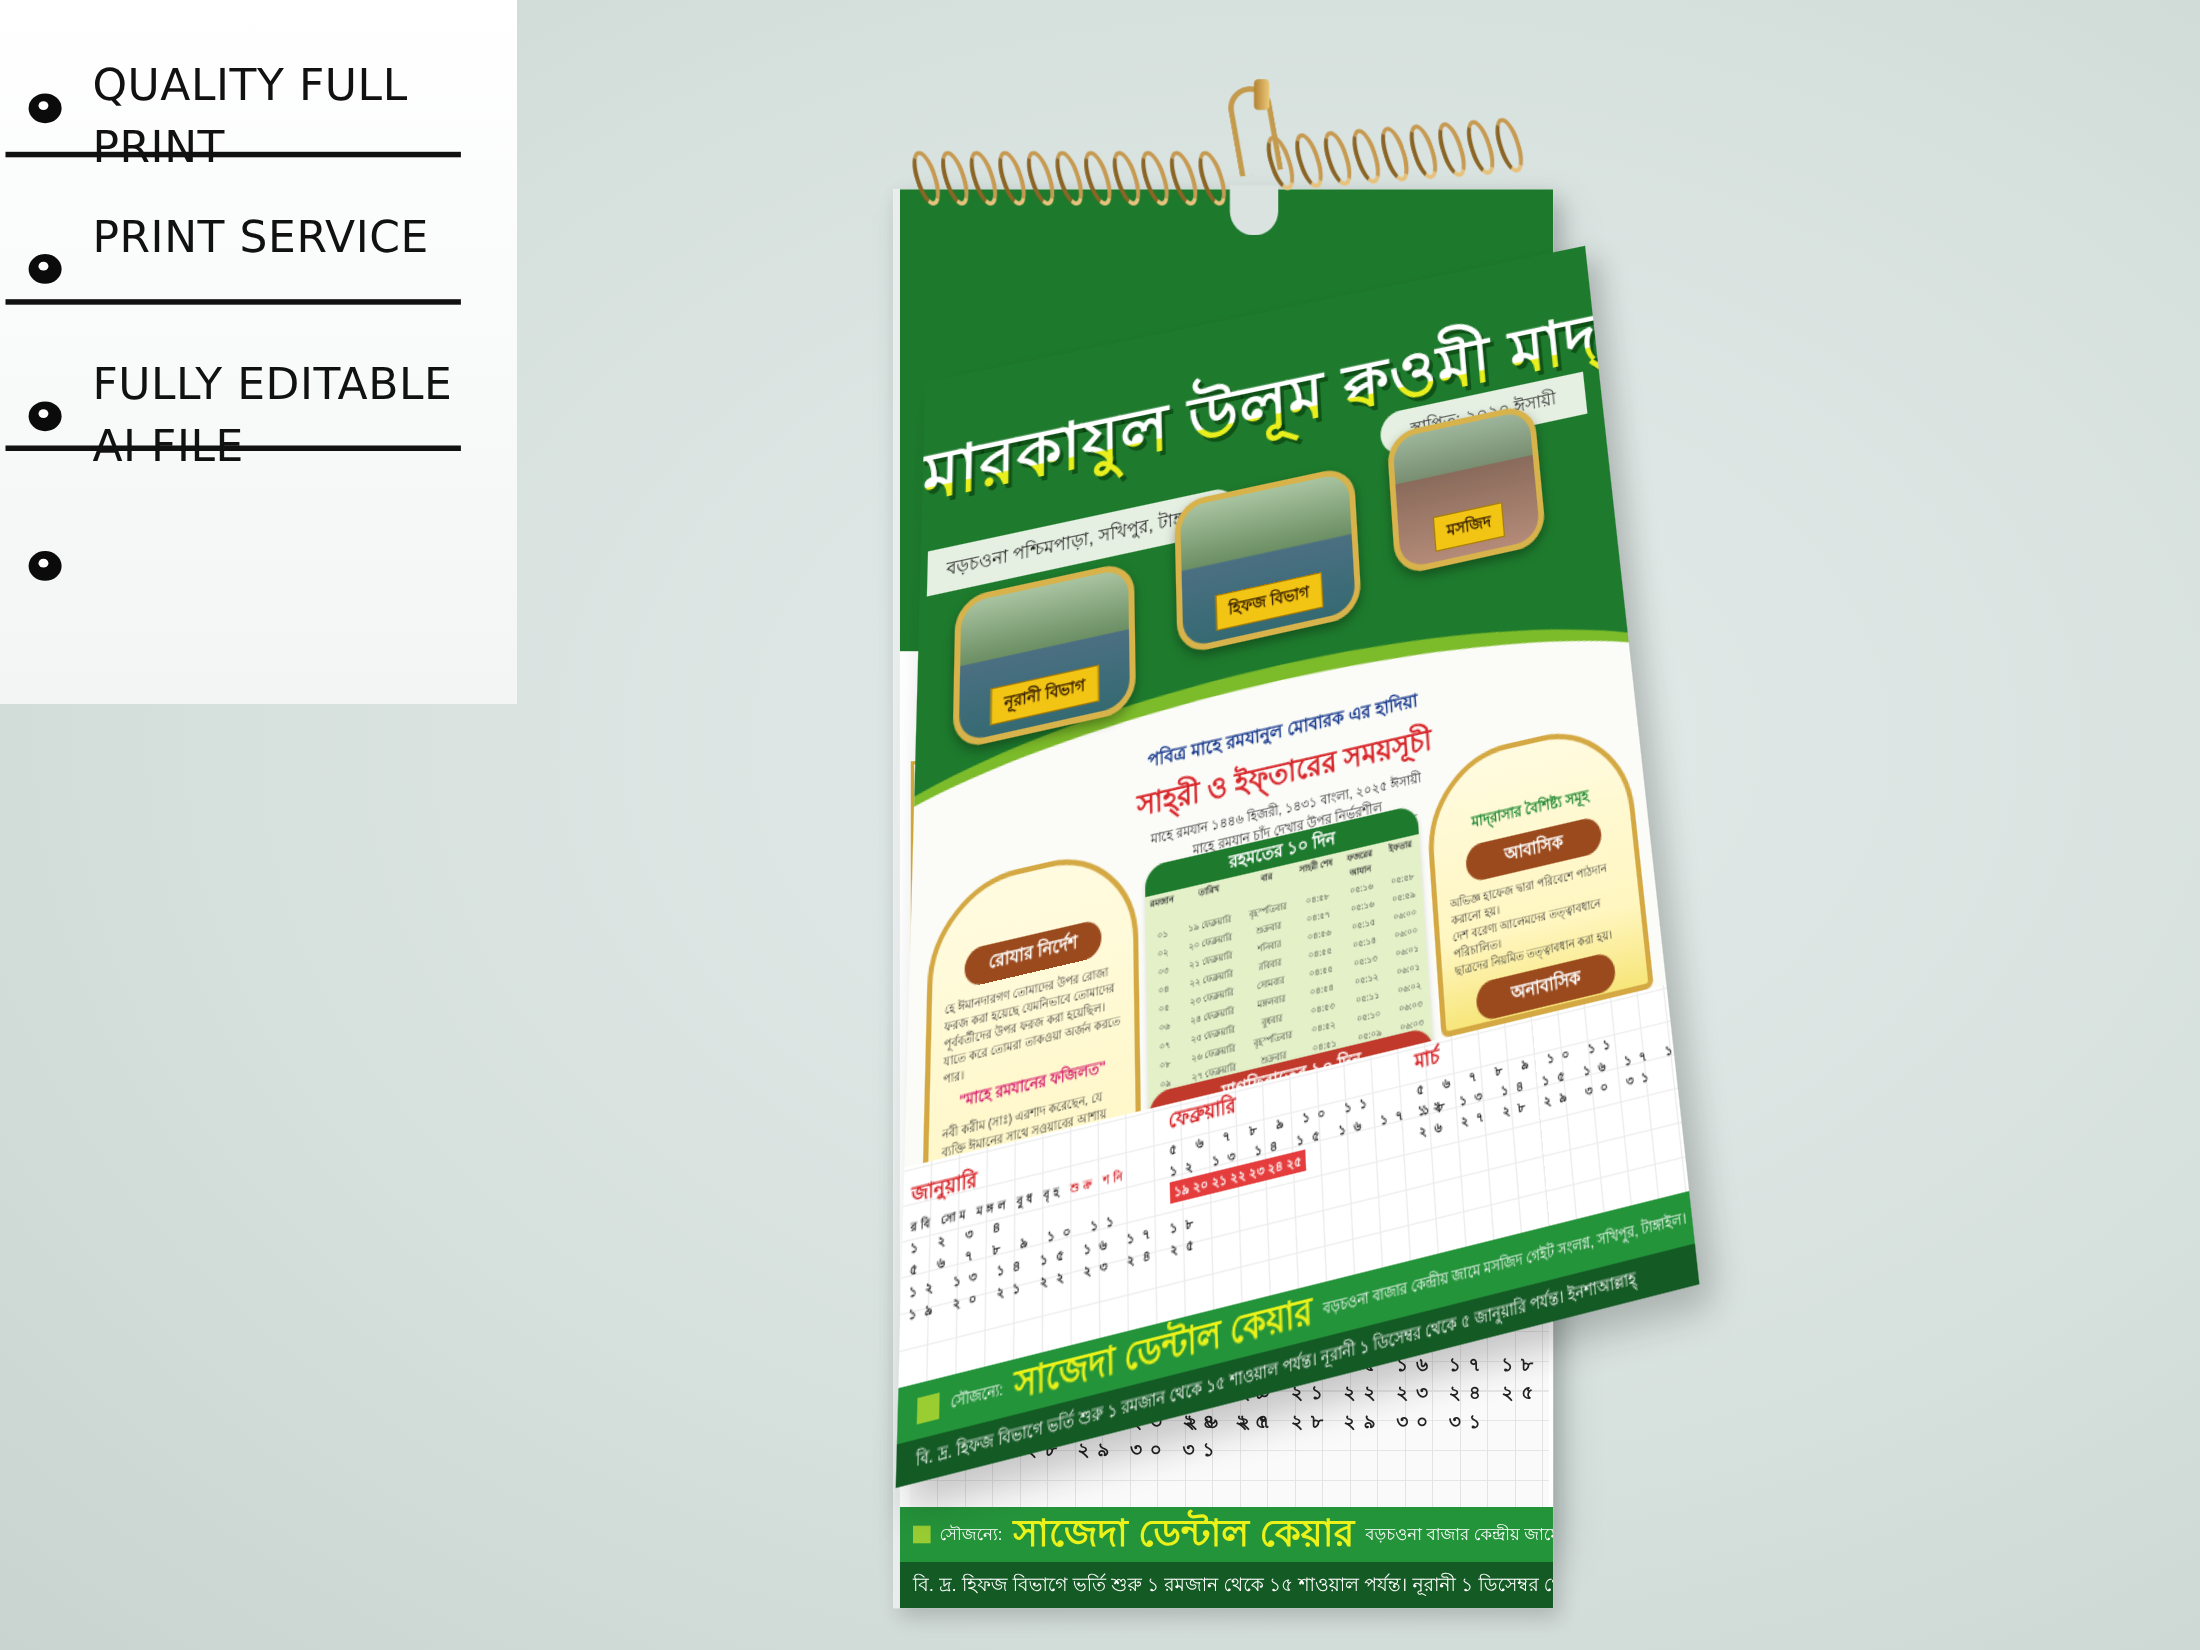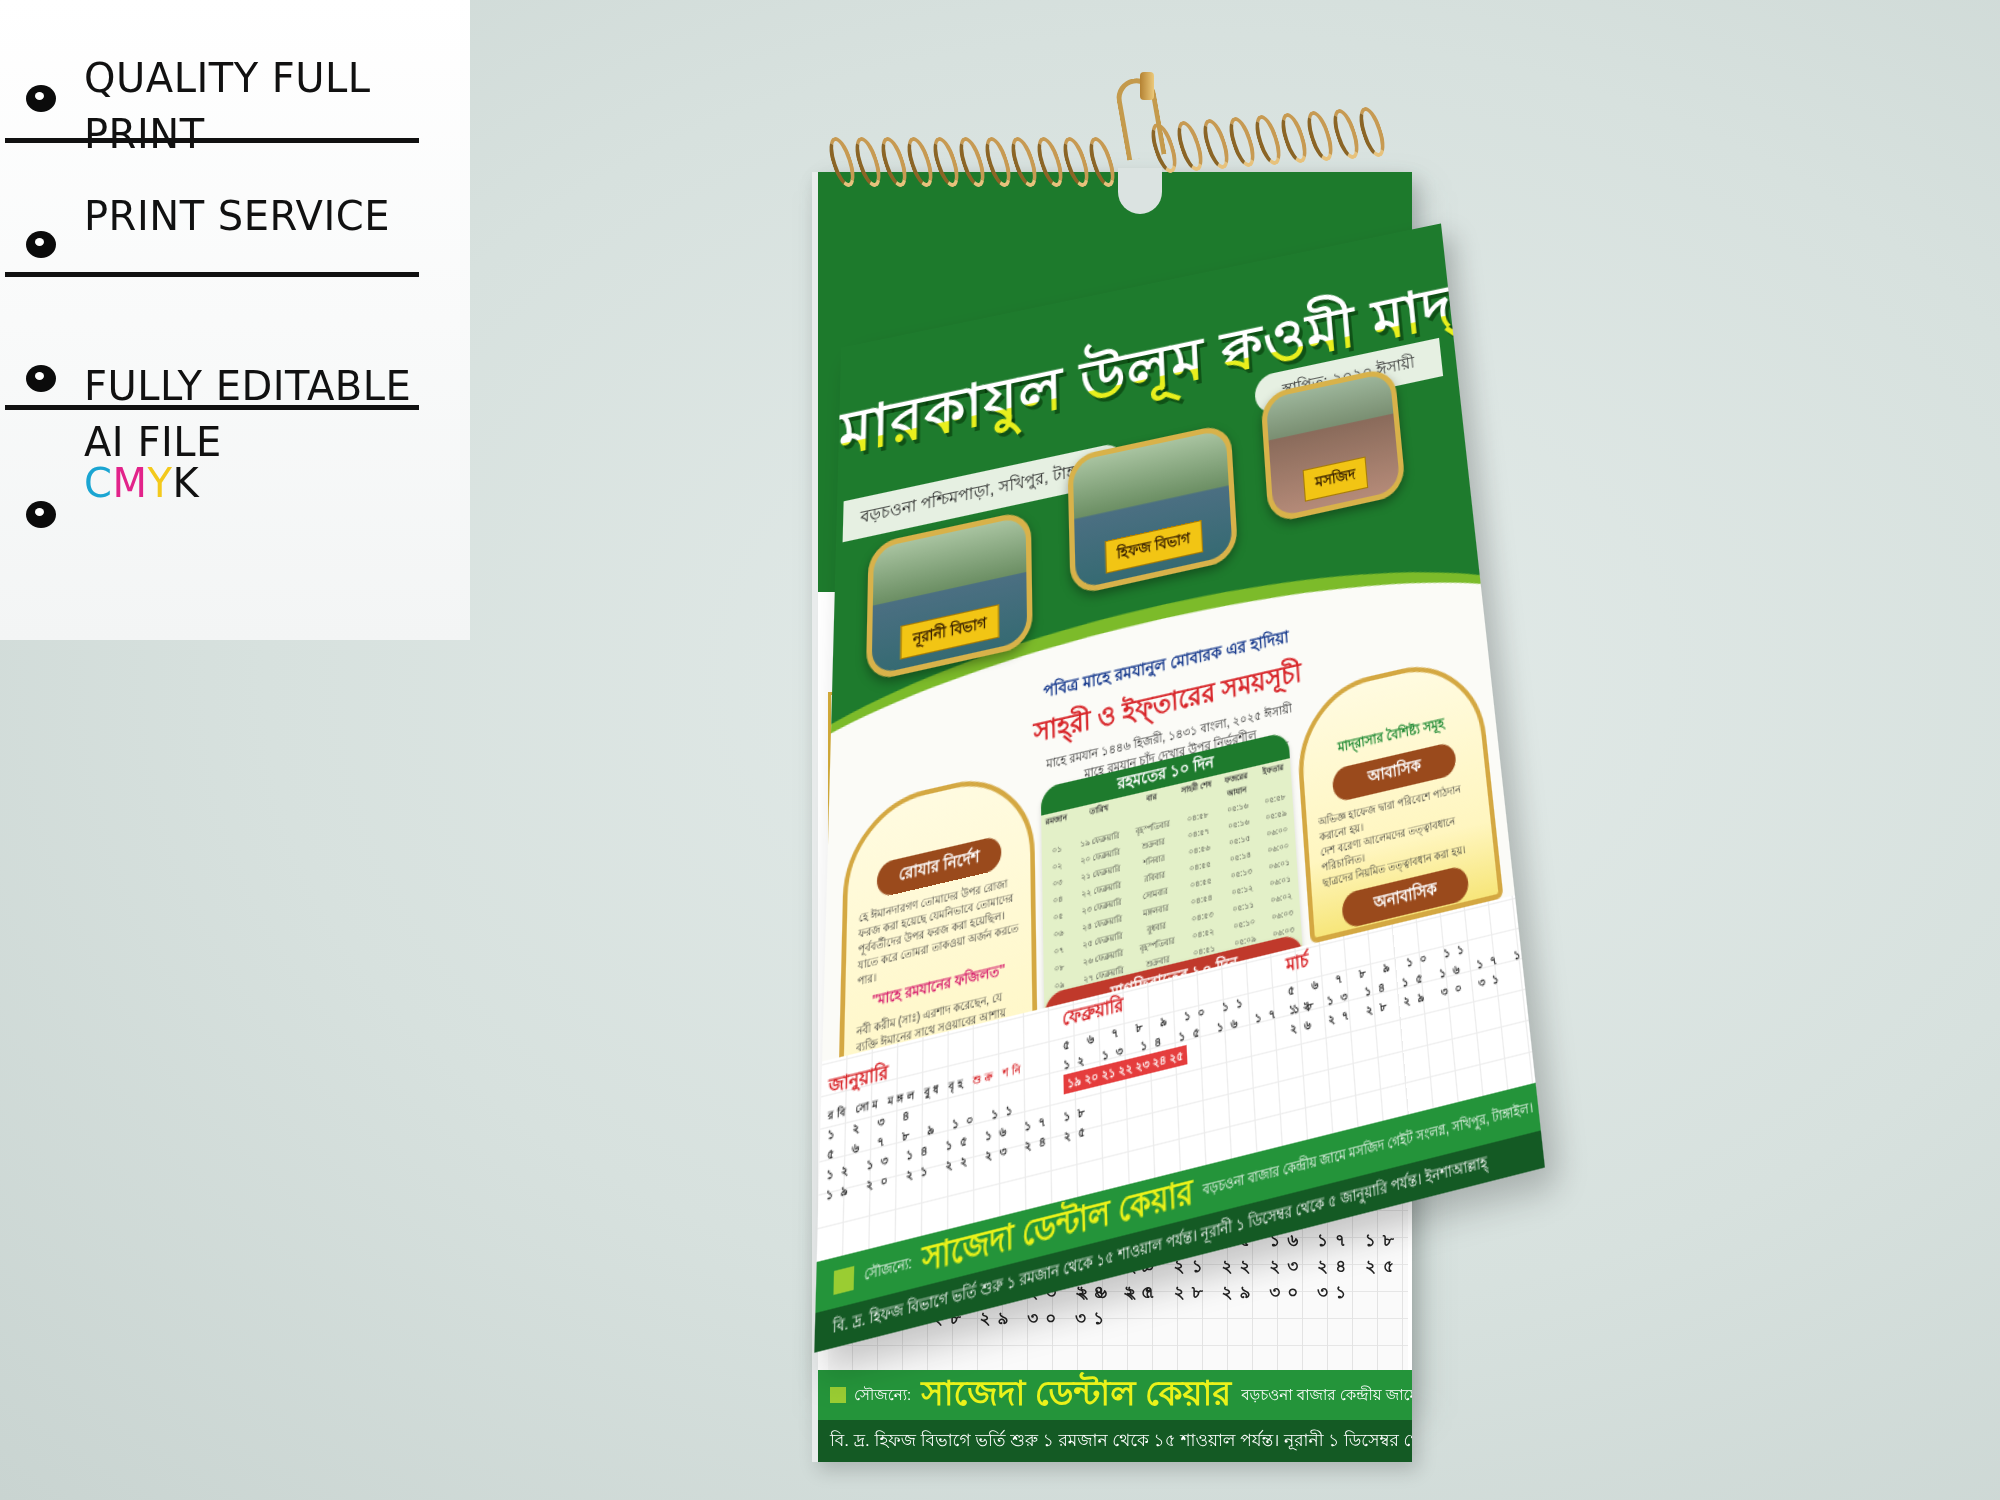--- a/index.html
+++ b/index.html
@@ -230,31 +230,30 @@
   <div class="feature-item" style="top:188px;">
     <span class="feature-bullet" style="top:43px;"></span>
     <div class="feature-text" style="top:0;">
       <div>PRINT SERVICE</div>
     </div>
   </div>
   <div class="feature-divider" style="top:272px;"></div>
 
   <div class="feature-item" style="top:322px;">
     <span class="feature-bullet" style="top:43px;"></span>
-    <div class="feature-text" style="top:0;margin-top:36px;">
+    <div class="feature-text" style="top:0;">
       <div>FULLY EDITABLE</div>
       <div>AI FILE</div>
     </div>
   </div>
   <div class="feature-divider" style="top:405px;"></div>
 
   <div class="feature-item" style="top:455px;">
     <span class="feature-bullet" style="top:46px;"></span>
     <div class="feature-text" style="top:0;">
-      <div><span class="cmyk-c">C</span><span class="cmyk-m">M</span><span class="cmyk-y">Y</span><span class="cmyk-k">K</span></div>
     </div>
   </div>
 </div>
 
 <div class="calendar-wrap">
   <div class="wall-shadow"></div>
 
   <div class="back-sheet">
     <div class="green-top"></div>
     <div class="yellow-panel"></div>

